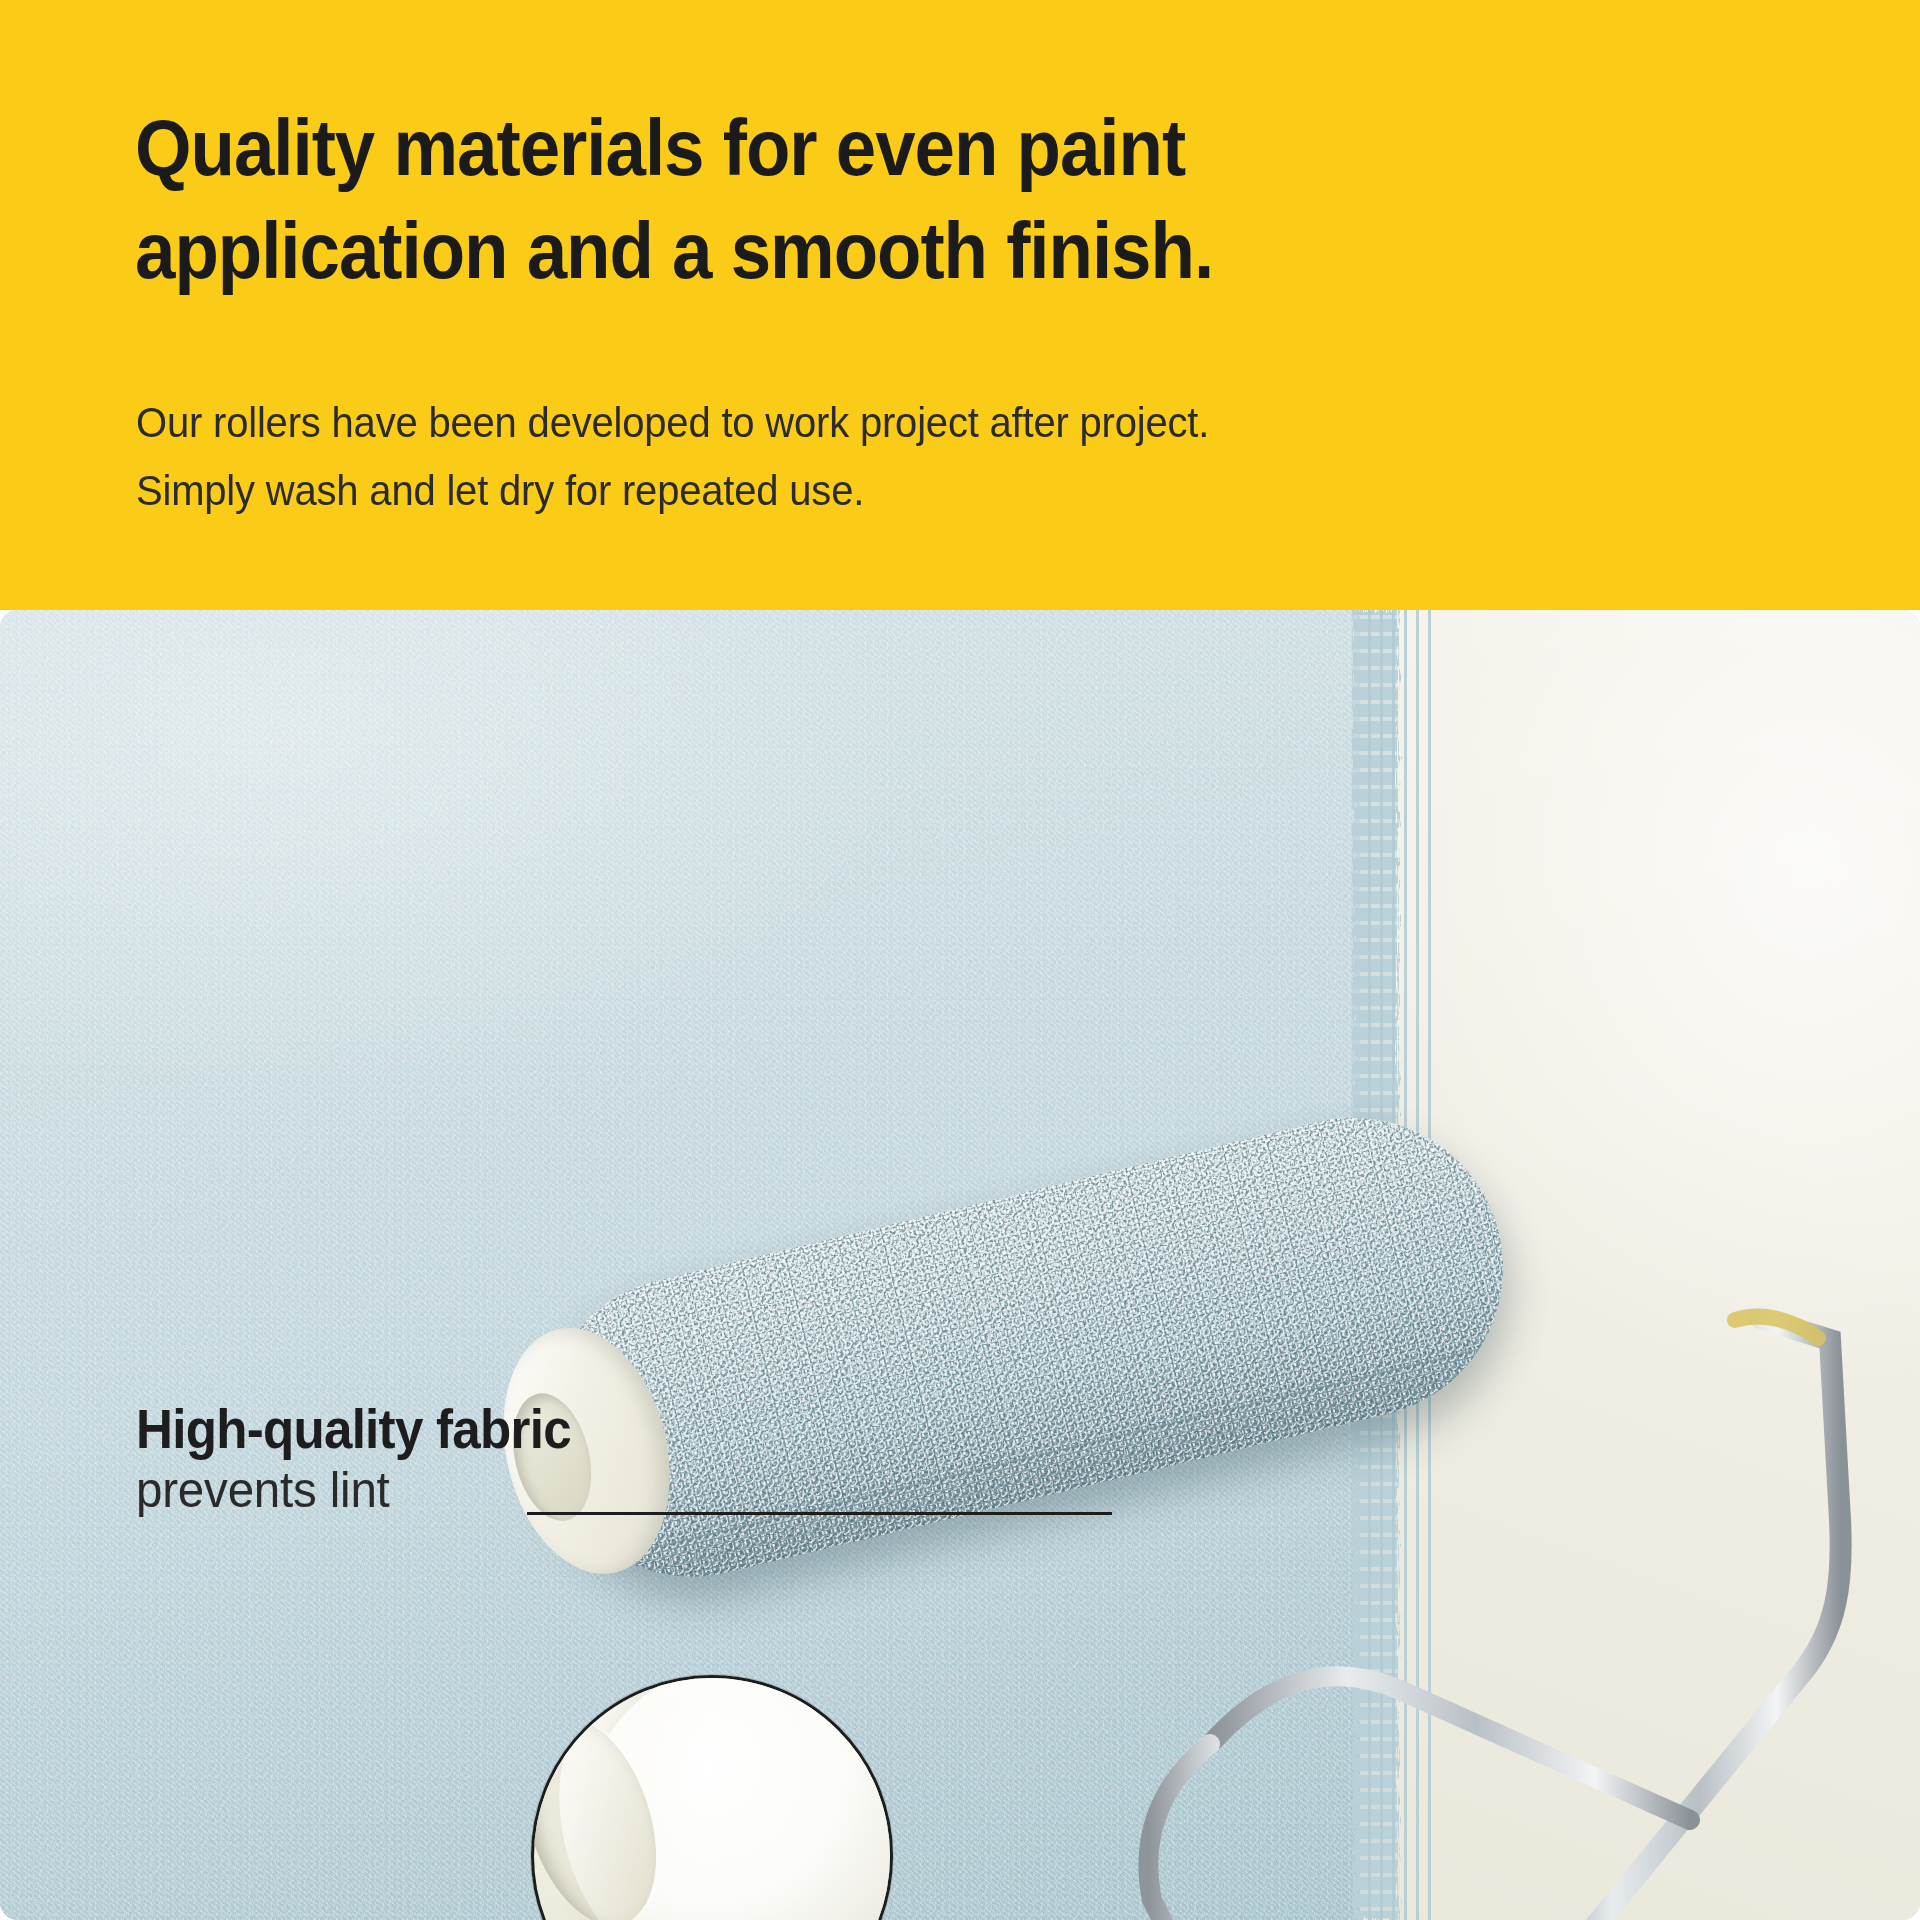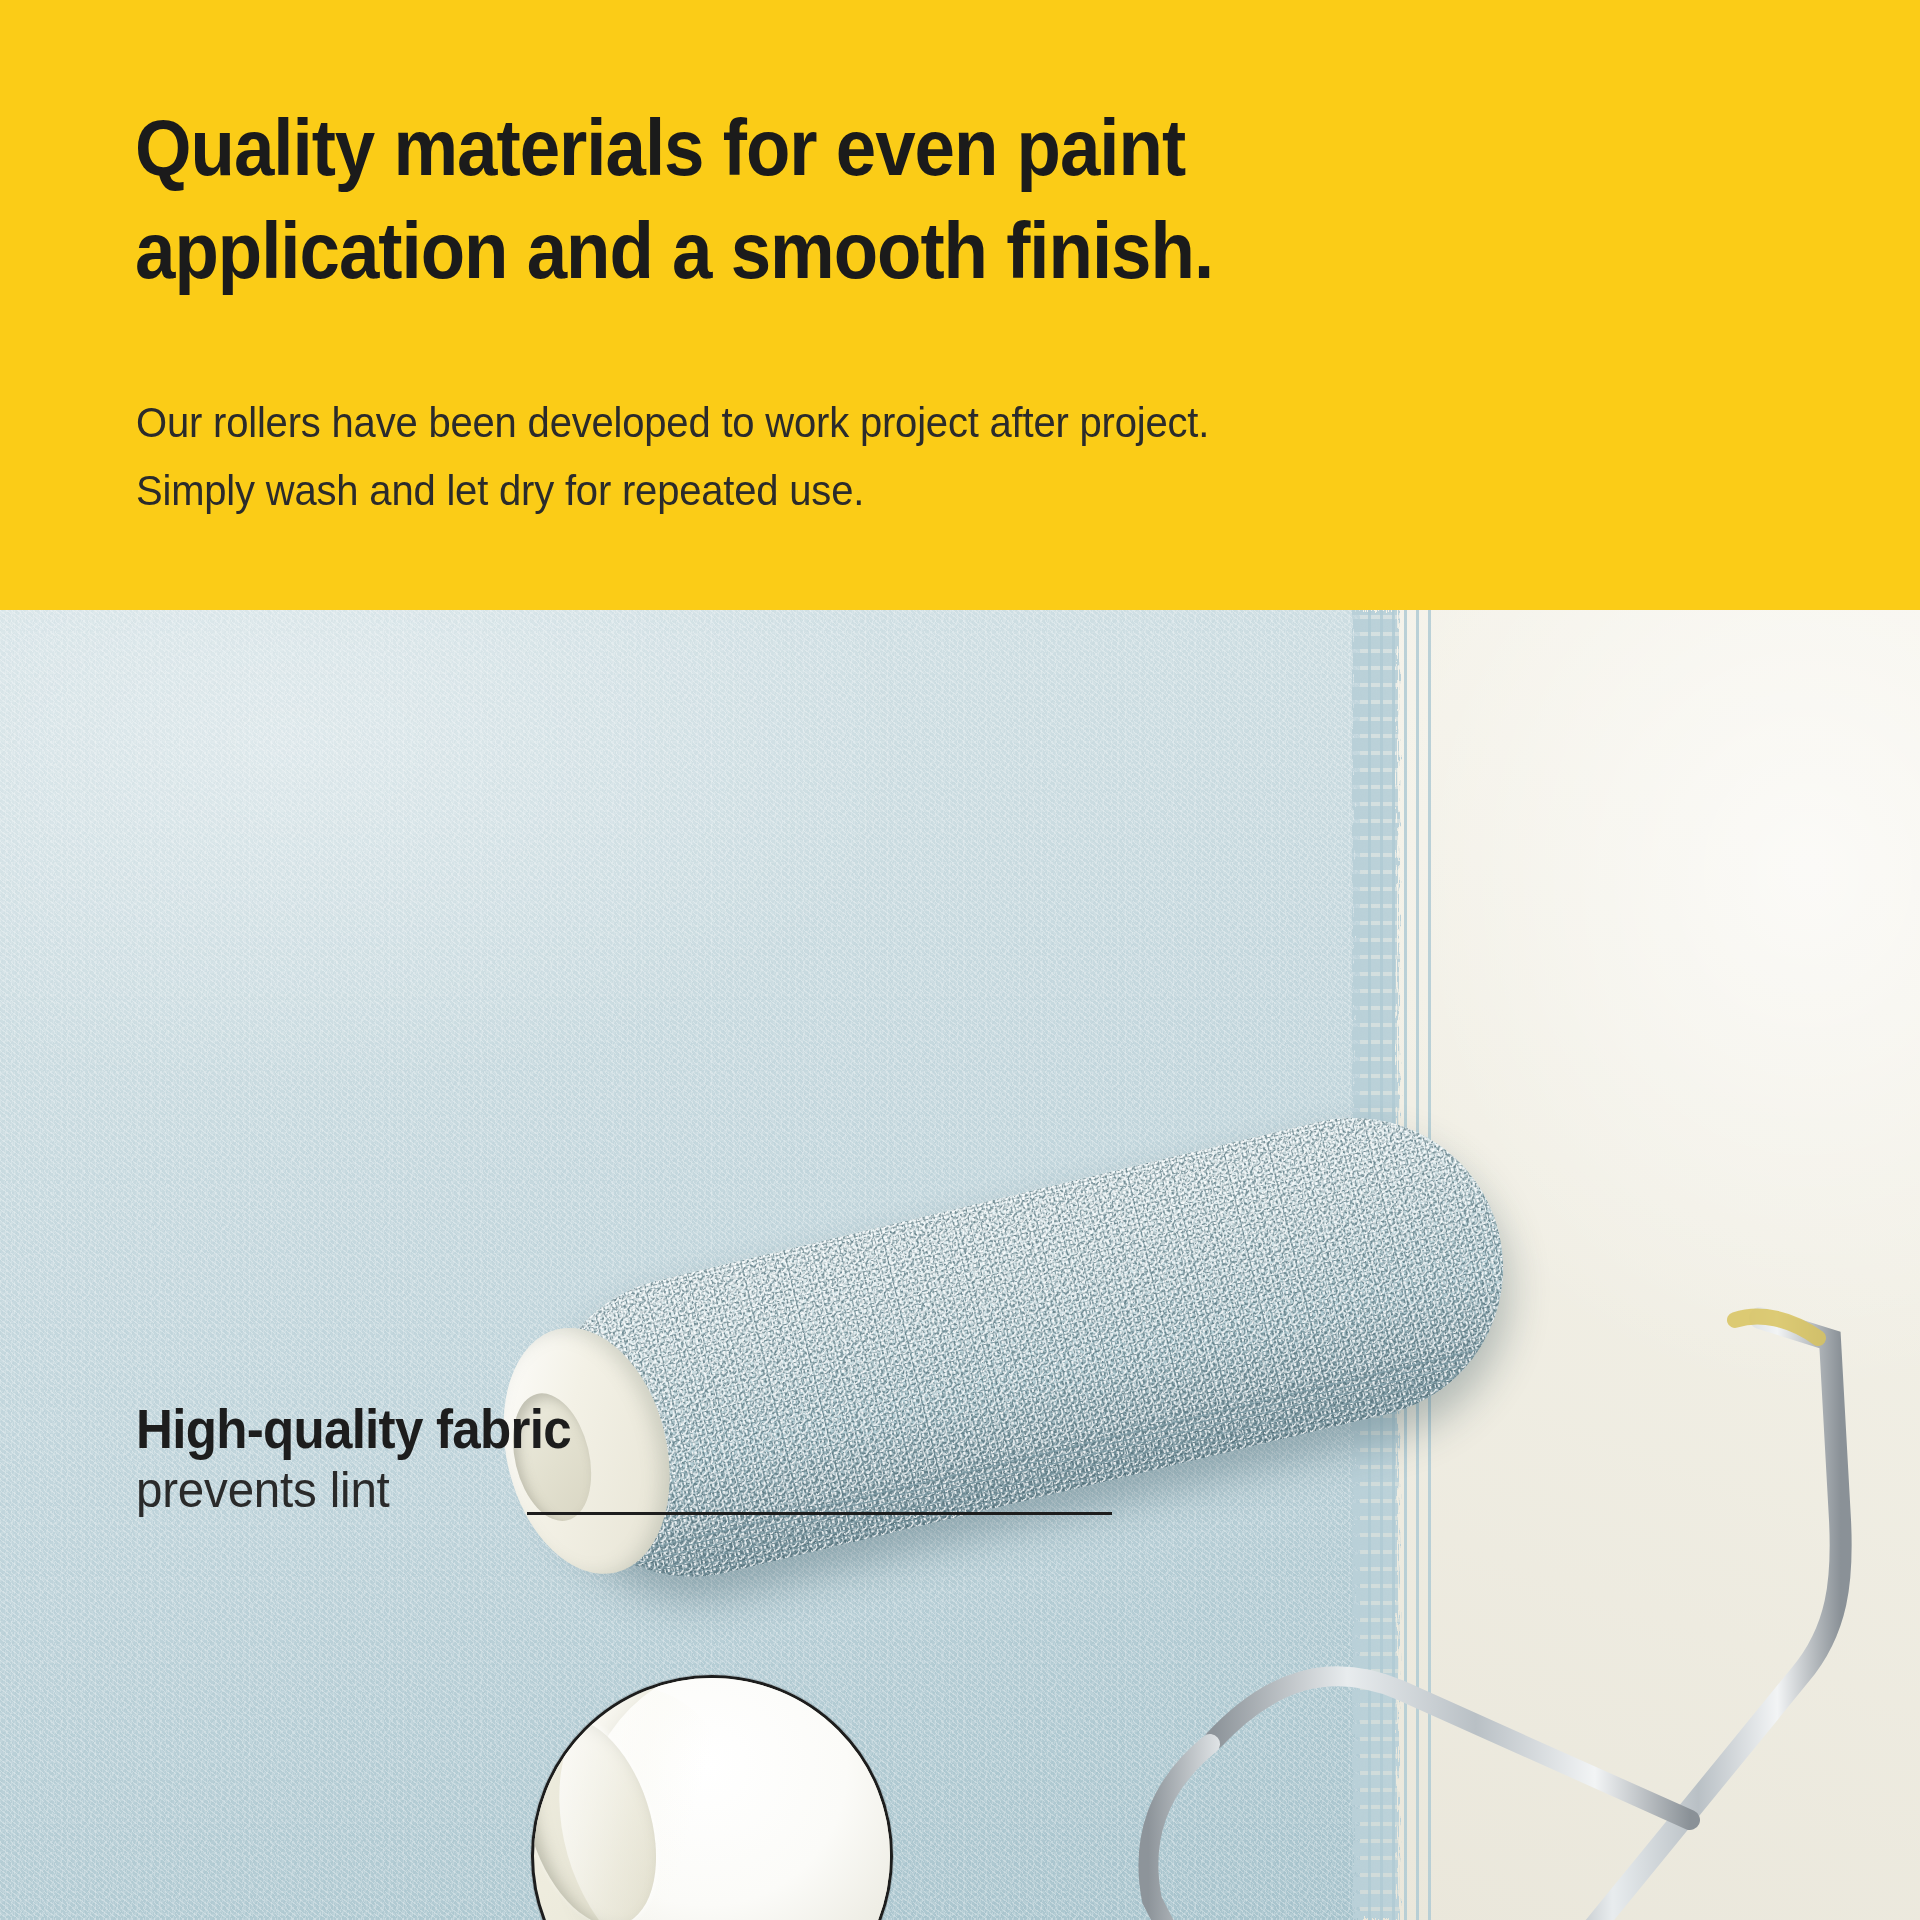--- a/index.html
+++ b/index.html
@@ -29,21 +29,21 @@
     font-family:"Liberation Sans", sans-serif;
     font-weight:400;font-size:43px;line-height:68px;
     letter-spacing:-0.2px;color:#2b2b2b;
     transform:scaleX(.93);transform-origin:left top;
     white-space:pre-line;
   }
 
   
   .photo{
     position:absolute;left:0;top:610px;width:1920px;height:1310px;
-    overflow:hidden;background:#cfdee2;
+    overflow:hidden;background:#cfdee2;border-radius:18px;
   }
   
   .wall-blue{
     position:absolute;left:0;top:0;width:1430px;height:1310px;
     background:
       radial-gradient(ellipse 900px 500px at 20% 10%, rgba(255,255,255,.30), rgba(255,255,255,0) 70%),
       linear-gradient(165deg,#d4e2e6 0%, #cbdce1 28%, #bed3da 60%, #a8c4cd 100%);
   }
   
   .stucco{

